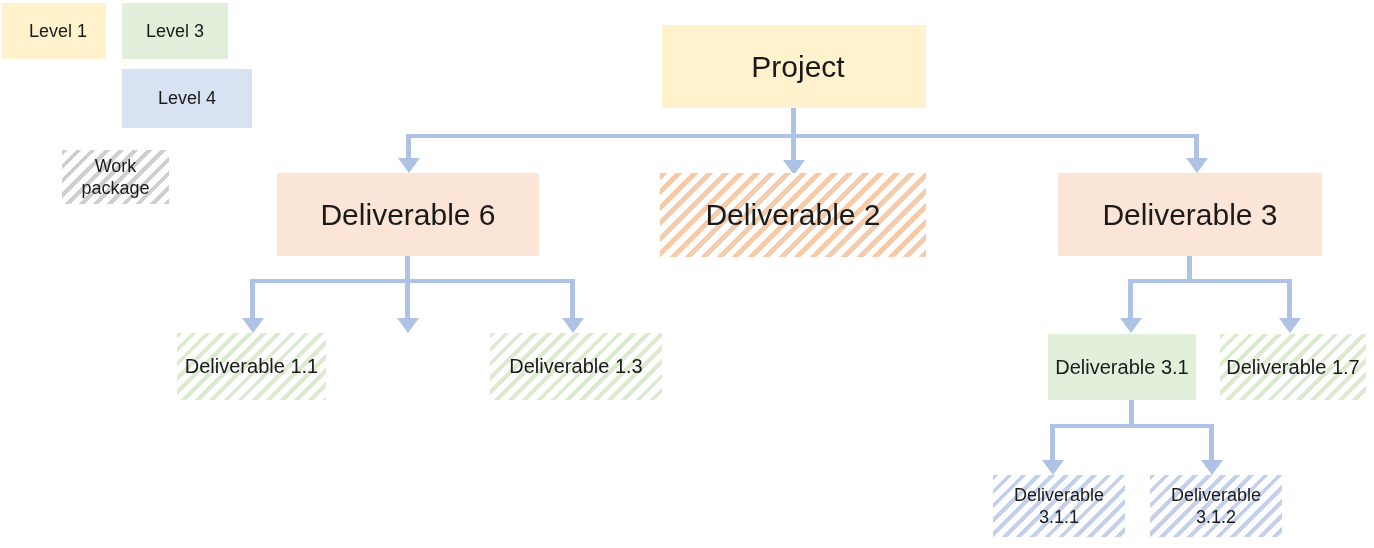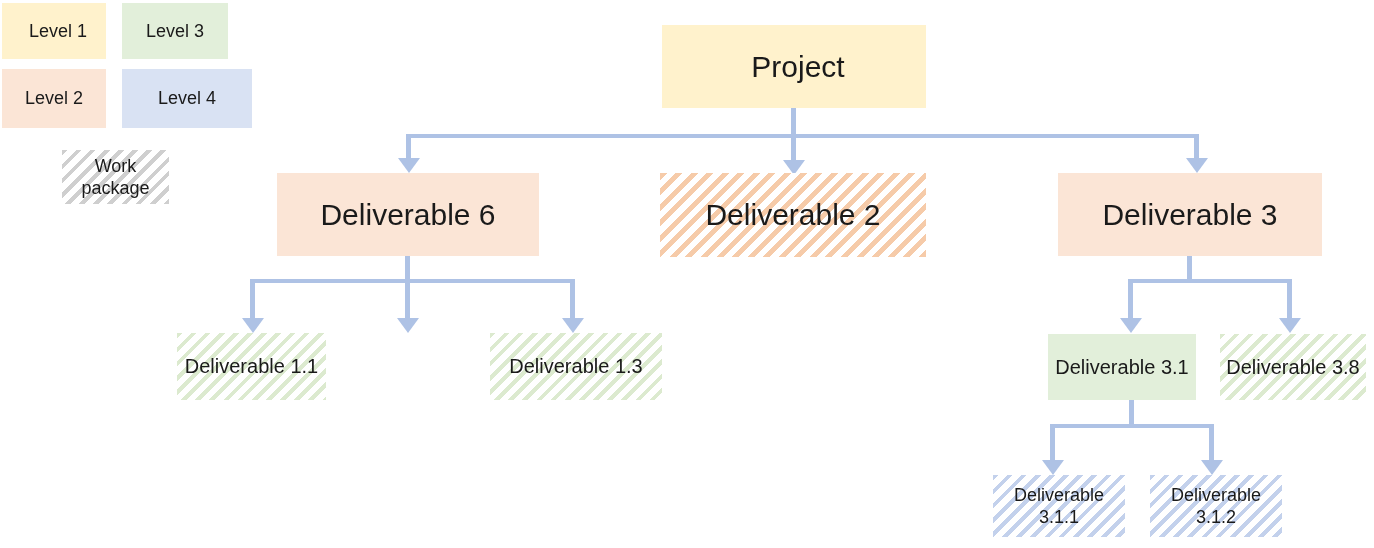--- a/index.html
+++ b/index.html
@@ -30,21 +30,20 @@
     border-top:15px solid #AEC2E5;
   }
 </style>
 </head>
 <body>
 
 <div class="canvas">
 
   <div class="box solid-yellow f-legend" style="left:2px;top:3px;width:104px;height:56px">Level 1</div>
   <div class="box solid-green f-legend" style="left:122px;top:3px;width:106px;height:56px">Level 3</div>
-  <div class="box solid-peach f-legend" style="left:2px;top:69px;width:104px;height:59px">Level 2</div>
   <div class="box solid-blue f-legend" style="left:122px;top:69px;width:130px;height:59px">Level 4</div>
   <div class="box hatch-gray f-legend" style="left:62px;top:150px;width:107px;height:54px;padding:0 10px">Work package</div>
 
   <div class="box solid-yellow f-l1l2" style="left:662px;top:25px;width:264px;height:83px">Project</div>
 
   <div class="line" style="left:791px;top:108px;width:5px;height:30px"></div>
   <div class="line" style="left:406px;top:134px;width:793px;height:4px"></div>
   <div class="line" style="left:406px;top:138px;width:5px;height:21px"></div>
   <div class="line" style="left:791px;top:138px;width:5px;height:23px"></div>
   <div class="line" style="left:1194px;top:138px;width:5px;height:21px"></div>
@@ -68,21 +67,21 @@
   <div class="line" style="left:1187px;top:256px;width:5px;height:27px"></div>
   <div class="line" style="left:1128px;top:279px;width:164px;height:4px"></div>
   <div class="line" style="left:1128px;top:283px;width:5px;height:35px"></div>
   <div class="line" style="left:1287px;top:283px;width:5px;height:35px"></div>
   <div class="head" style="left:1120px;top:318px"></div>
   <div class="head" style="left:1279px;top:318px"></div>
 
   <div class="box hatch-green f-l3" style="left:177px;top:333px;width:149px;height:67px">Deliverable 1.1</div>
   <div class="box hatch-green f-l3" style="left:490px;top:333px;width:172px;height:67px">Deliverable 1.3</div>
   <div class="box solid-green f-l3" style="left:1048px;top:334px;width:148px;height:66px">Deliverable 3.1</div>
-  <div class="box hatch-green f-l3" style="left:1220px;top:334px;width:146px;height:66px">Deliverable 3.8</div>
+  <div class="box hatch-green f-l3" style="left:1220px;top:334px;width:146px;height:66px">Deliverable 1.7</div>
 
   <div class="line" style="left:1129px;top:400px;width:5px;height:28px"></div>
   <div class="line" style="left:1050px;top:424px;width:164px;height:4px"></div>
   <div class="line" style="left:1050px;top:428px;width:5px;height:32px"></div>
   <div class="line" style="left:1209px;top:428px;width:5px;height:32px"></div>
   <div class="head" style="left:1042px;top:460px"></div>
   <div class="head" style="left:1201px;top:460px"></div>
 
   <div class="box hatch-blue f-l4" style="left:993px;top:475px;width:132px;height:62px">Deliverable 3.1.1</div>
   <div class="box hatch-blue f-l4" style="left:1150px;top:475px;width:132px;height:62px">Deliverable 3.1.2</div>

